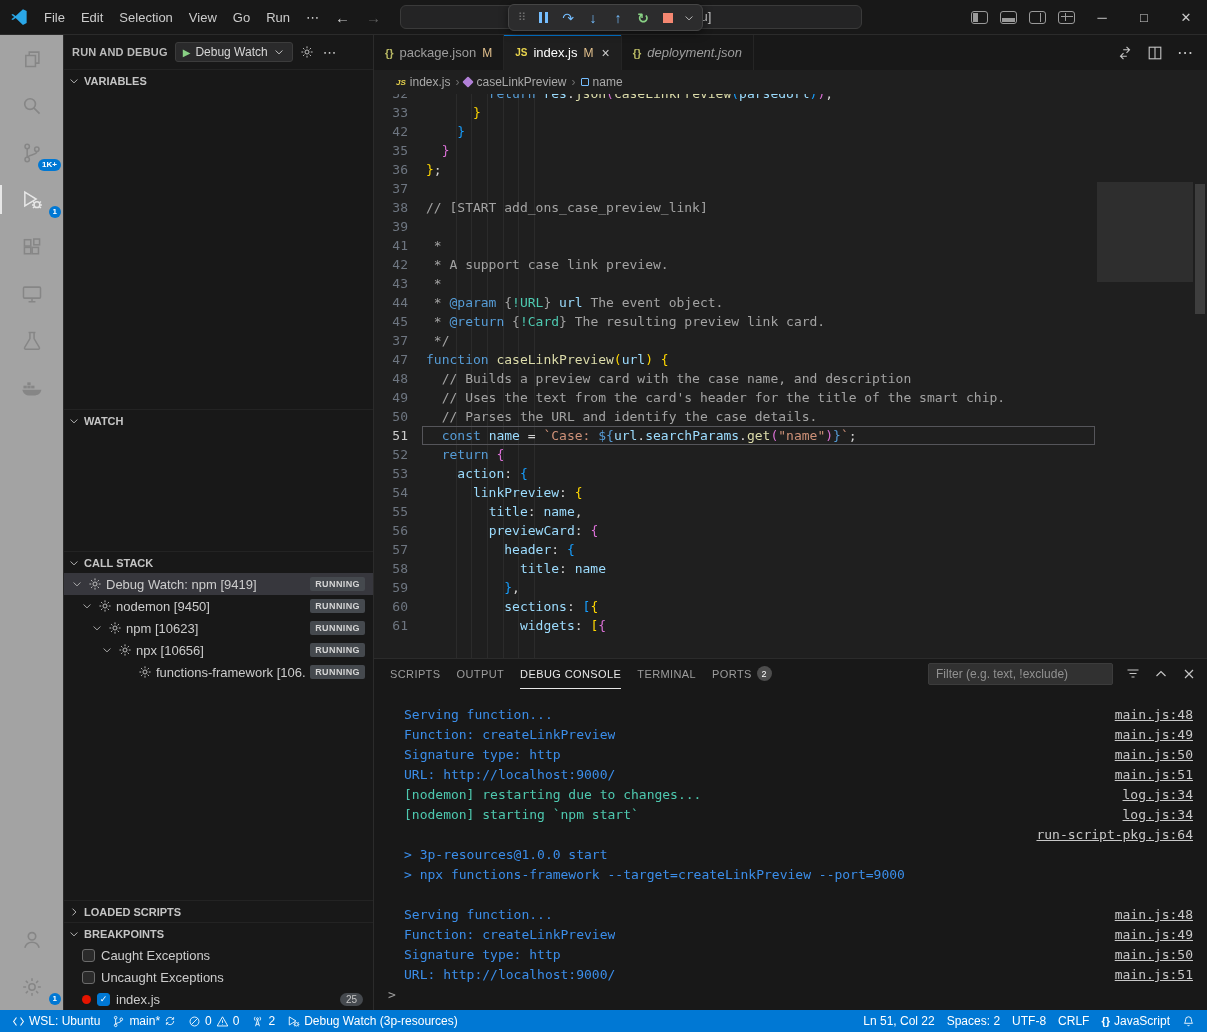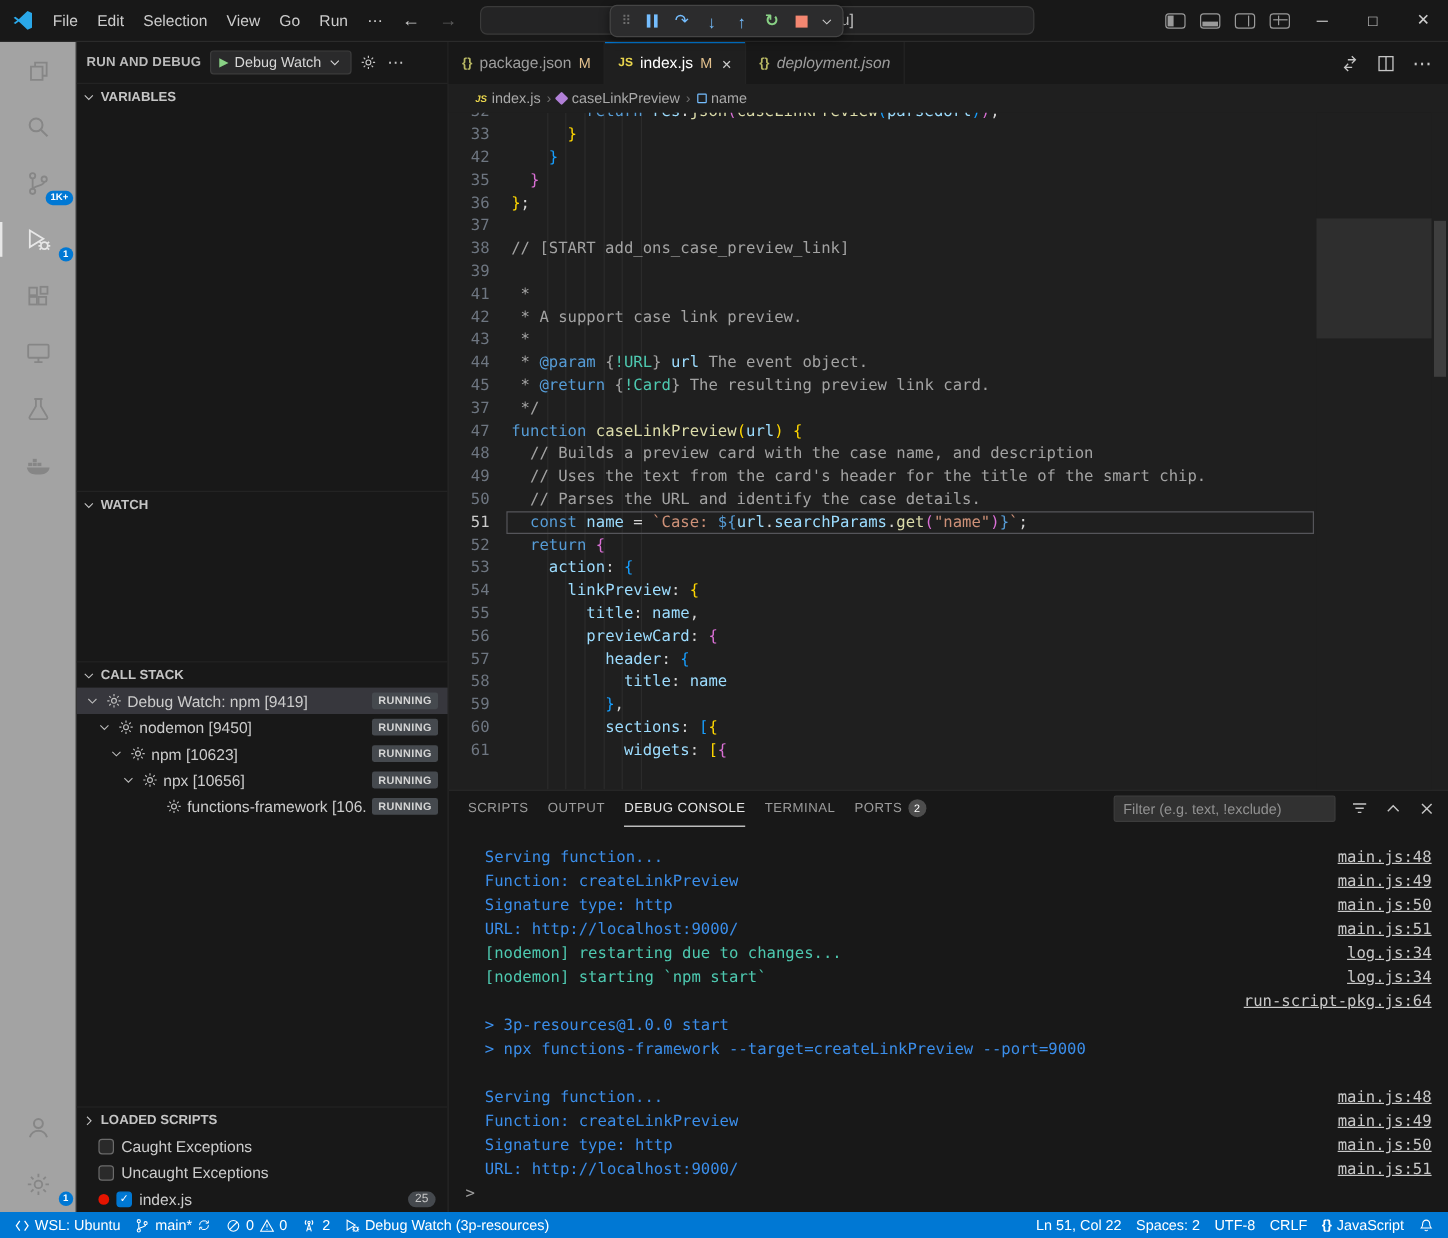--- a/index.html
+++ b/index.html
@@ -511,20 +511,26 @@
         </div>
       <div class="sec-body" style="flex:1"></div>
 
       <div class="sec-h">
         <svg class="ic12">
             <use href="#i-chevright"></use>
           </svg>
         <span>LOADED SCRIPTS</span>
       </div>
 
+      <div class="sec-h">
+        <svg class="ic12">
+            <use href="#i-chevdown"></use>
+          </svg>
+        <span>BREAKPOINTS</span>
+      </div>
       <div id="breakpoints">
           <div class="bp-row">
             <span class="cb"></span>
             <span class="bp-label">Caught Exceptions</span>
           </div>
           <div class="bp-row">
             <span class="cb"></span>
             <span class="bp-label">Uncaught Exceptions</span>
           </div>
           <div class="bp-row">

